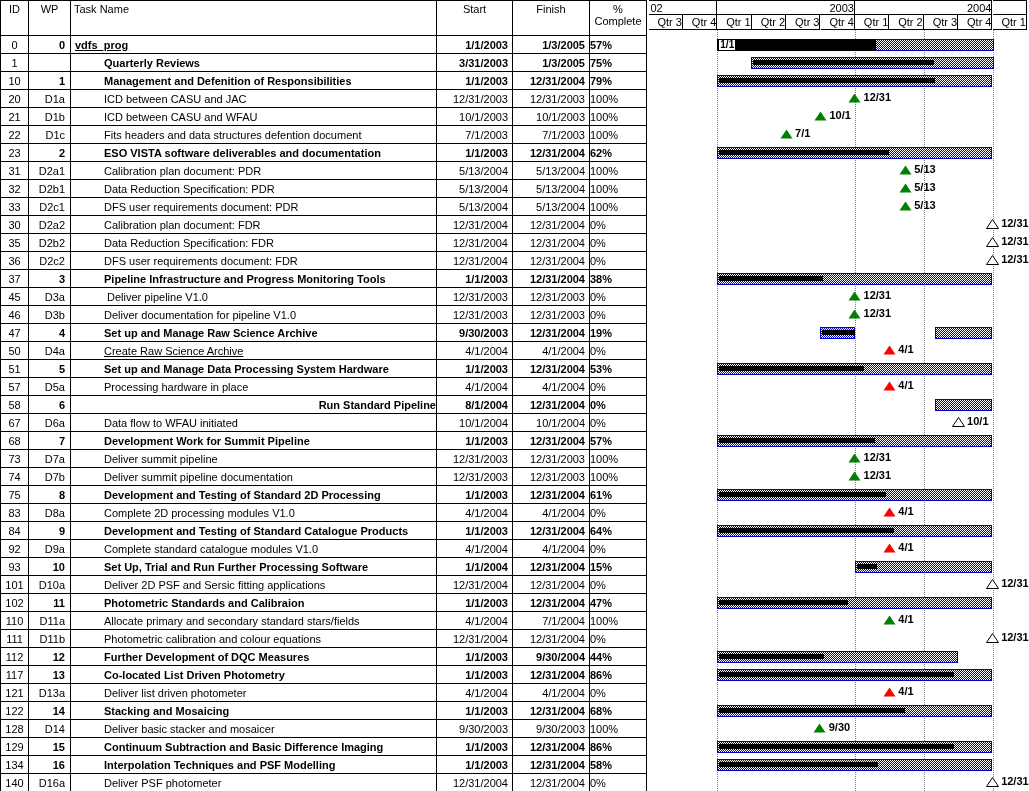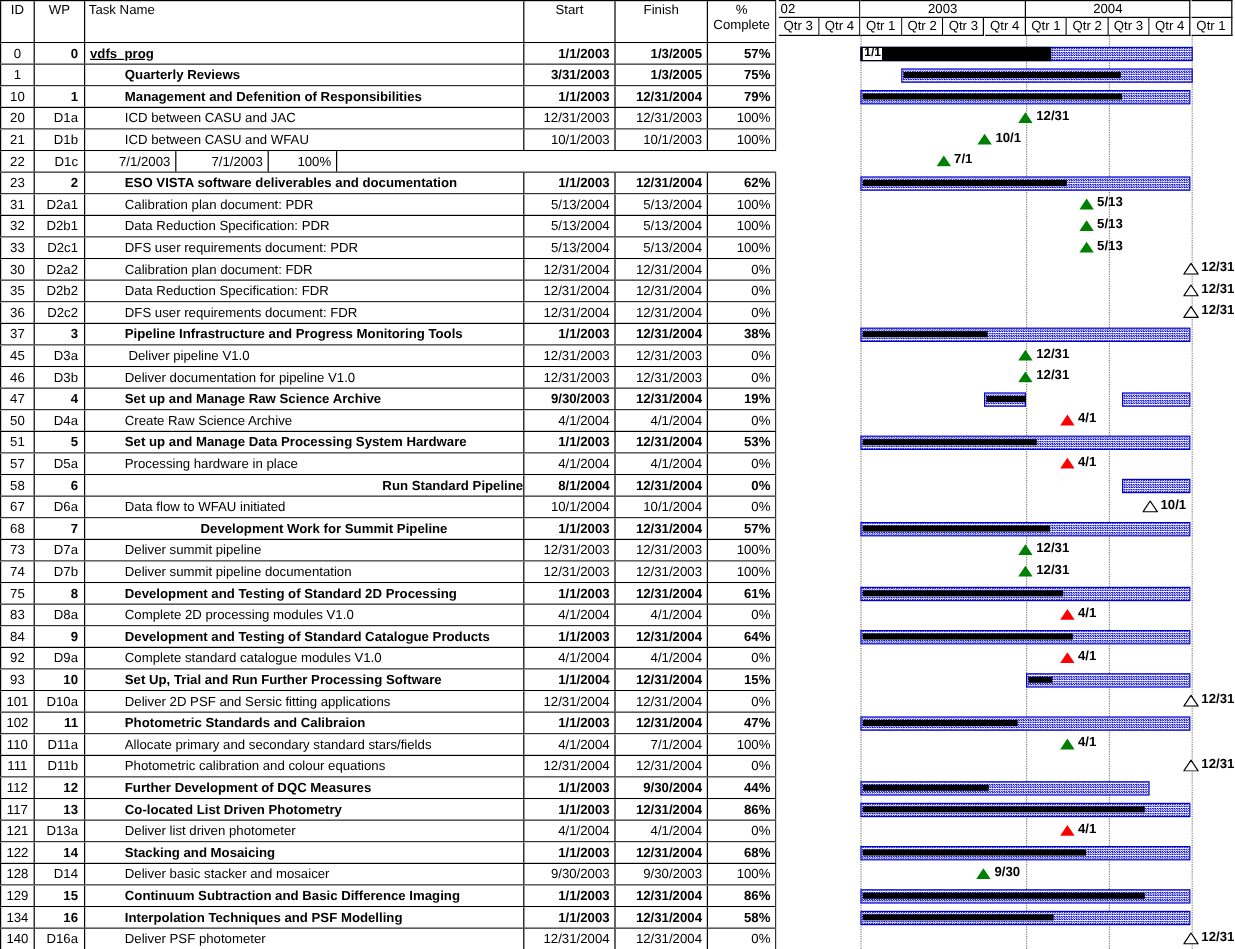--- a/index.html
+++ b/index.html
@@ -11,26 +11,26 @@
   .hc{box-sizing:border-box;border-right:1px solid #000;padding-top:2px;text-align:center;overflow:hidden}
   .hc.first{border-left:1px solid #000}
   .hc.task{text-align:left;padding-left:3px}
   .trow{display:flex;height:18px;box-sizing:border-box;border-bottom:1px solid #000;background:#fff}
   .c{box-sizing:border-box;border-right:1px solid #000;line-height:16px;padding-top:1px;overflow:hidden;white-space:pre;height:100%}
   .cid{width:29px;text-align:center;border-left:1px solid #000}
   .cwp{width:42px;text-align:right;padding-right:5px}
   .ctask{width:366px}
   .cstart{width:76px;text-align:right;padding-right:4px}
   .cfin{width:77px;text-align:right;padding-right:4px}
-  .cpct{width:57px;text-align:right;padding-right:4px}
+  .cpct{width:57px;padding-right:4px}
   .b .cwp,.b .ctask,.b .cstart,.b .cfin,.b .cpct{font-weight:bold}
   
   #chart{position:absolute;left:647px;top:0;width:382px;height:791px;overflow:hidden;background:#fff}
   .ycell,.qcell{position:absolute;box-sizing:border-box;border-right:1px solid #000;border-bottom:1px solid #000;
-                text-align:center;overflow:hidden;white-space:nowrap;line-height:14px;background:#fff}
+                text-align:right;overflow:hidden;white-space:nowrap;line-height:14px;background:#fff}
   .ycell{top:0;height:15px;border-top:1px solid #000}
   .qcell{top:15px;height:15px}
   .grid{position:absolute;top:30px;height:761px;width:0;border-left:1px dotted #808080}
   .bar{position:absolute;height:12px;box-sizing:border-box;border:1px solid #0000cc;overflow:visible}
   .prog{position:absolute;left:1px;top:2px;height:5px;background:#000}
   .sumfill{position:absolute;left:-1px;top:-1px;height:12px;background:#000}
   .sumlabel{position:absolute;left:1px;top:0;background:#fff;font-weight:bold;font-size:10px;line-height:10px;padding:0 1px;z-index:2}
   .mtri{position:absolute;width:13px;height:10px}
   .mlabel{position:absolute;font-weight:bold;white-space:nowrap;line-height:11px}
 </style>
@@ -87,20 +87,21 @@
           <div class="c cid">21</div>
           <div class="c cwp">D1b</div>
           <div class="c ctask" style="padding-left: 33px;">ICD between CASU and WFAU</div>
           <div class="c cstart">10/1/2003</div>
           <div class="c cfin">10/1/2003</div>
           <div class="c cpct">100%</div>
         </div>
         <div class="trow">
           <div class="c cid">22</div>
           <div class="c cwp">D1c</div>
+          <div class="c ctask" style="padding-left: 33px;">Fits headers and data structures defention document</div>
           <div class="c cstart">7/1/2003</div>
           <div class="c cfin">7/1/2003</div>
           <div class="c cpct">100%</div>
         </div>
         <div class="trow b">
           <div class="c cid">23</div>
           <div class="c cwp">2</div>
           <div class="c ctask" style="padding-left: 33px;">ESO VISTA software deliverables and documentation</div>
           <div class="c cstart">1/1/2003</div>
           <div class="c cfin">12/31/2004</div>
@@ -182,21 +183,21 @@
           <div class="c cid">47</div>
           <div class="c cwp">4</div>
           <div class="c ctask" style="padding-left: 33px;">Set up and Manage Raw Science Archive</div>
           <div class="c cstart">9/30/2003</div>
           <div class="c cfin">12/31/2004</div>
           <div class="c cpct">19%</div>
         </div>
         <div class="trow">
           <div class="c cid">50</div>
           <div class="c cwp">D4a</div>
-          <div class="c ctask" style="padding-left: 33px;">Create Raw Science Archive</div>
+          <div class="c ctask" style="padding-left: 33px; text-decoration: underline;">Create Raw Science Archive</div>
           <div class="c cstart">4/1/2004</div>
           <div class="c cfin">4/1/2004</div>
           <div class="c cpct">0%</div>
         </div>
         <div class="trow b">
           <div class="c cid">51</div>
           <div class="c cwp">5</div>
           <div class="c ctask" style="padding-left: 33px;">Set up and Manage Data Processing System Hardware</div>
           <div class="c cstart">1/1/2003</div>
           <div class="c cfin">12/31/2004</div>
@@ -222,21 +223,21 @@
           <div class="c cid">67</div>
           <div class="c cwp">D6a</div>
           <div class="c ctask" style="padding-left: 33px;">Data flow to WFAU initiated</div>
           <div class="c cstart">10/1/2004</div>
           <div class="c cfin">10/1/2004</div>
           <div class="c cpct">0%</div>
         </div>
         <div class="trow b">
           <div class="c cid">68</div>
           <div class="c cwp">7</div>
-          <div class="c ctask" style="padding-left: 33px; text-align: center;">Development Work for Summit Pipeline</div>
+          <div class="c ctask" style="padding-left: 33px;">Development Work for Summit Pipeline</div>
           <div class="c cstart">1/1/2003</div>
           <div class="c cfin">12/31/2004</div>
           <div class="c cpct">57%</div>
         </div>
         <div class="trow">
           <div class="c cid">73</div>
           <div class="c cwp">D7a</div>
           <div class="c ctask" style="padding-left: 33px;">Deliver summit pipeline</div>
           <div class="c cstart">12/31/2003</div>
           <div class="c cfin">12/31/2003</div>

